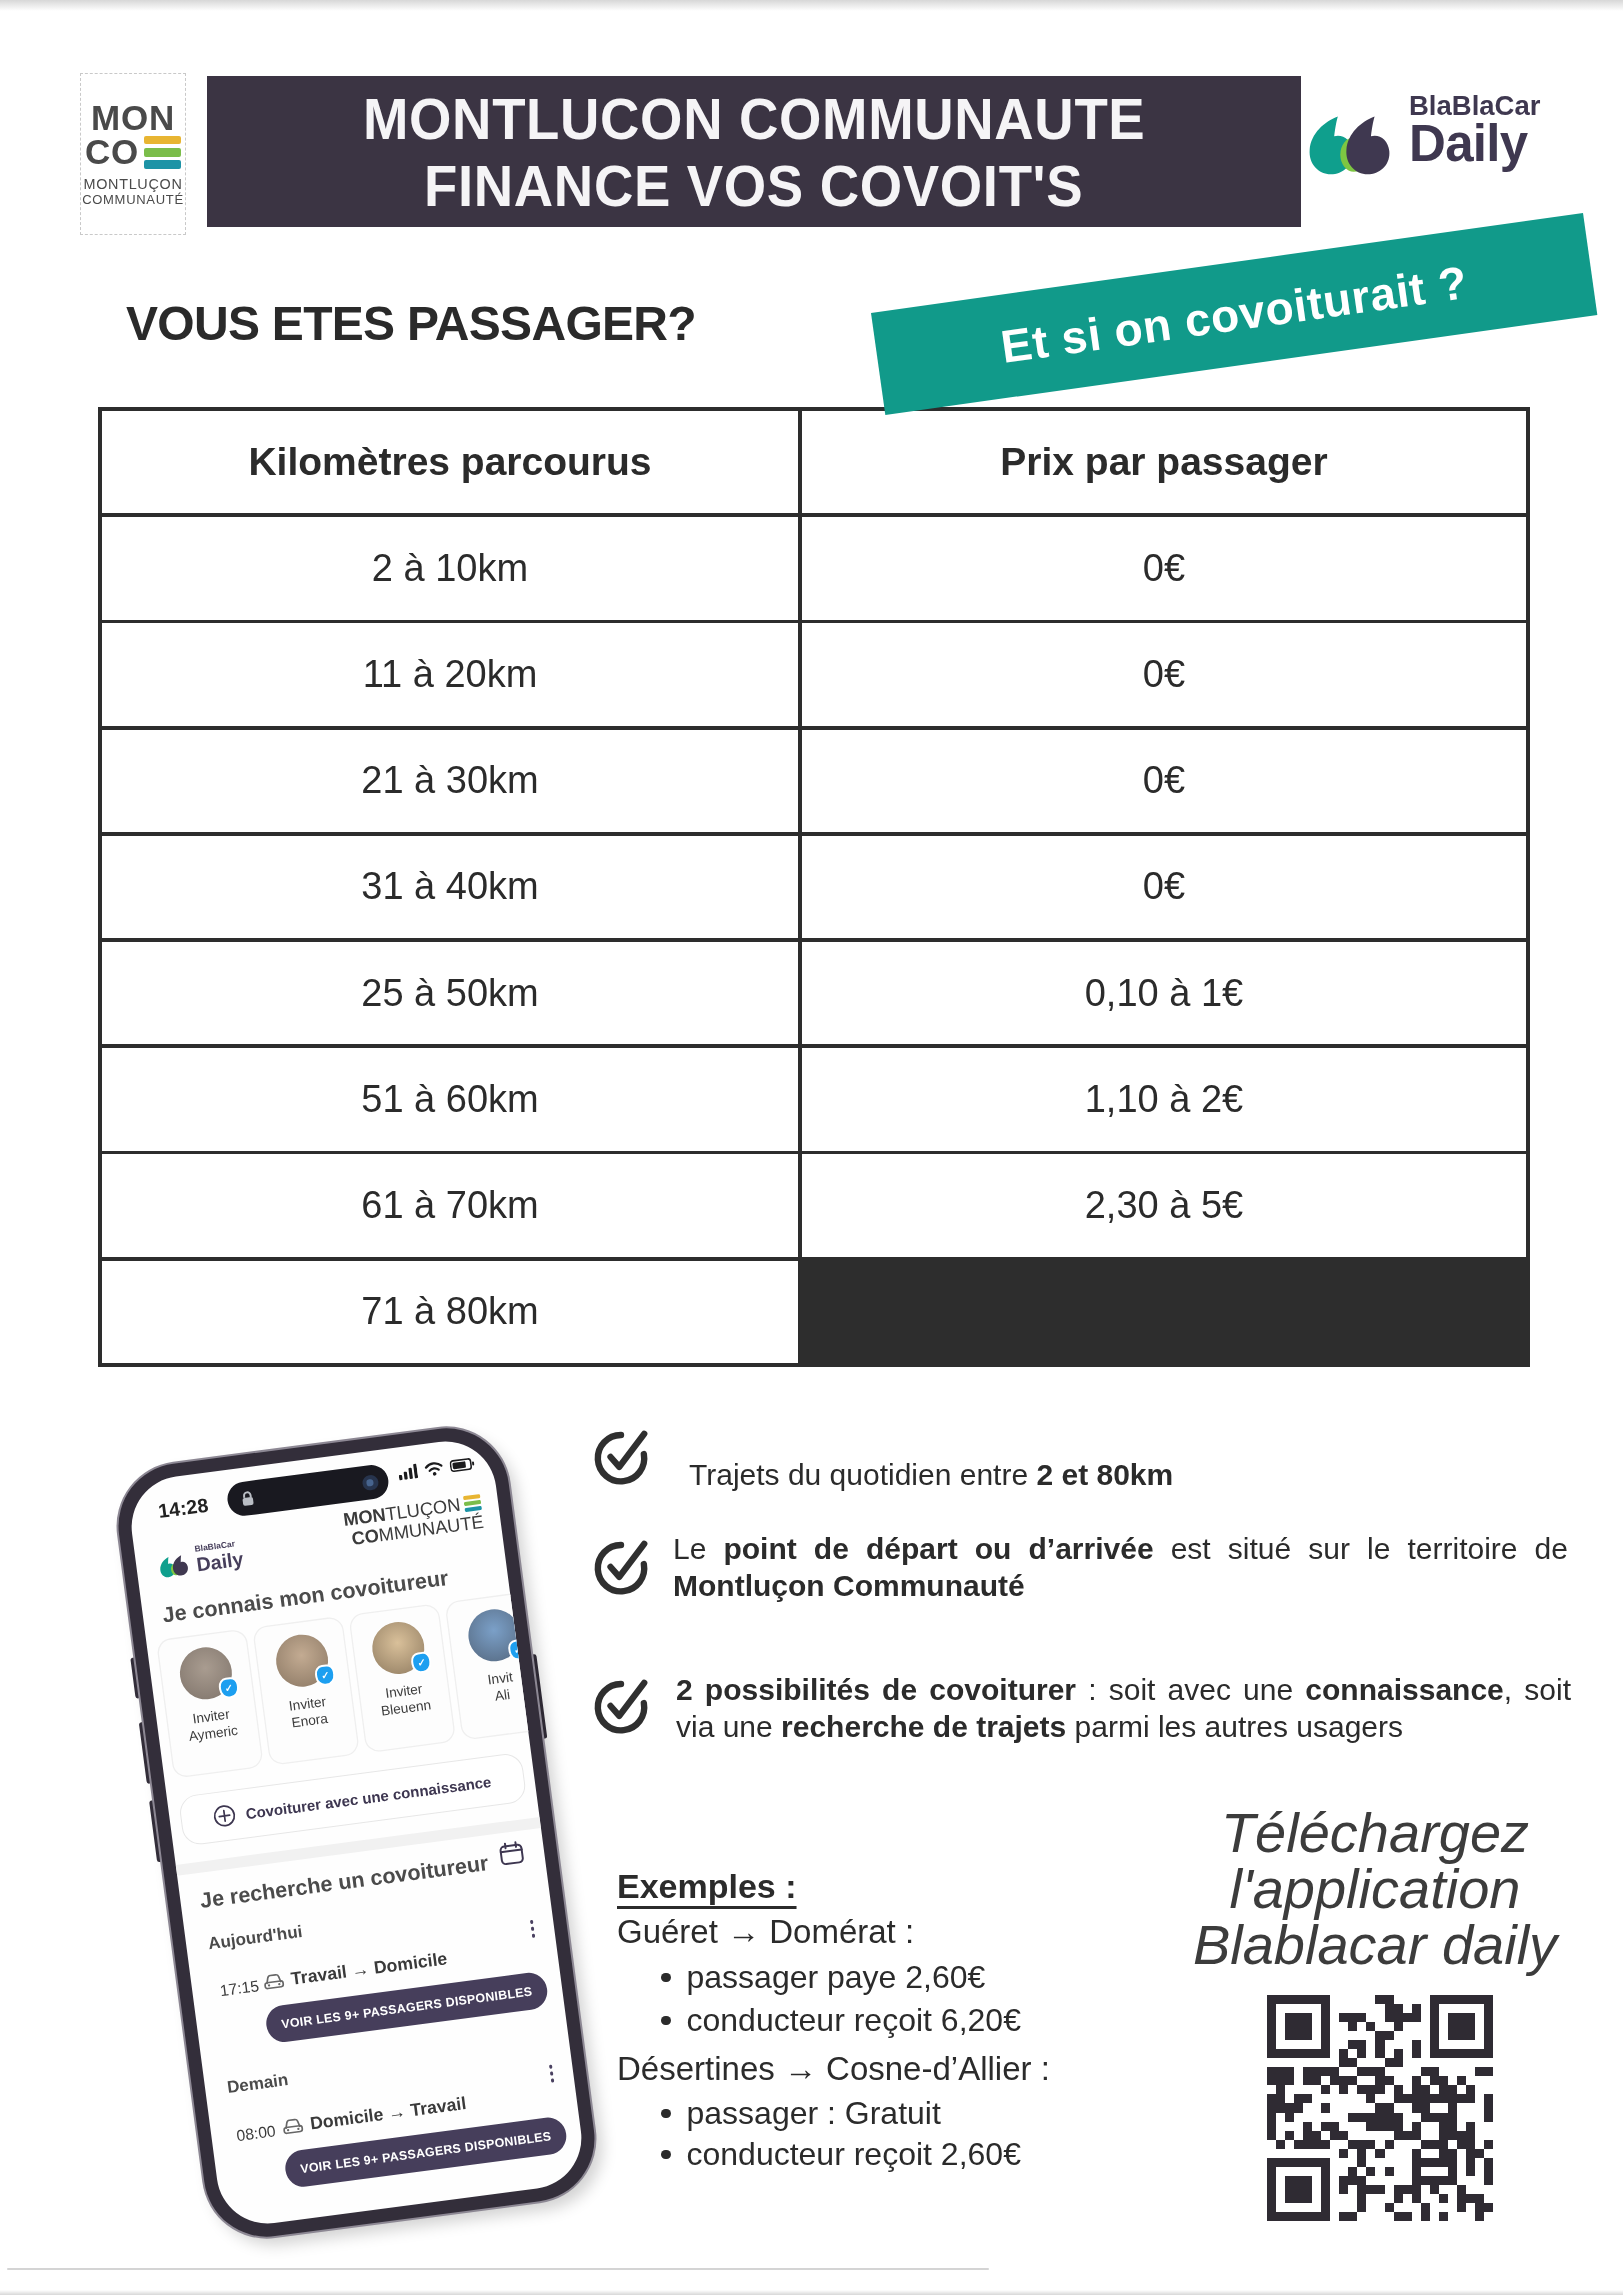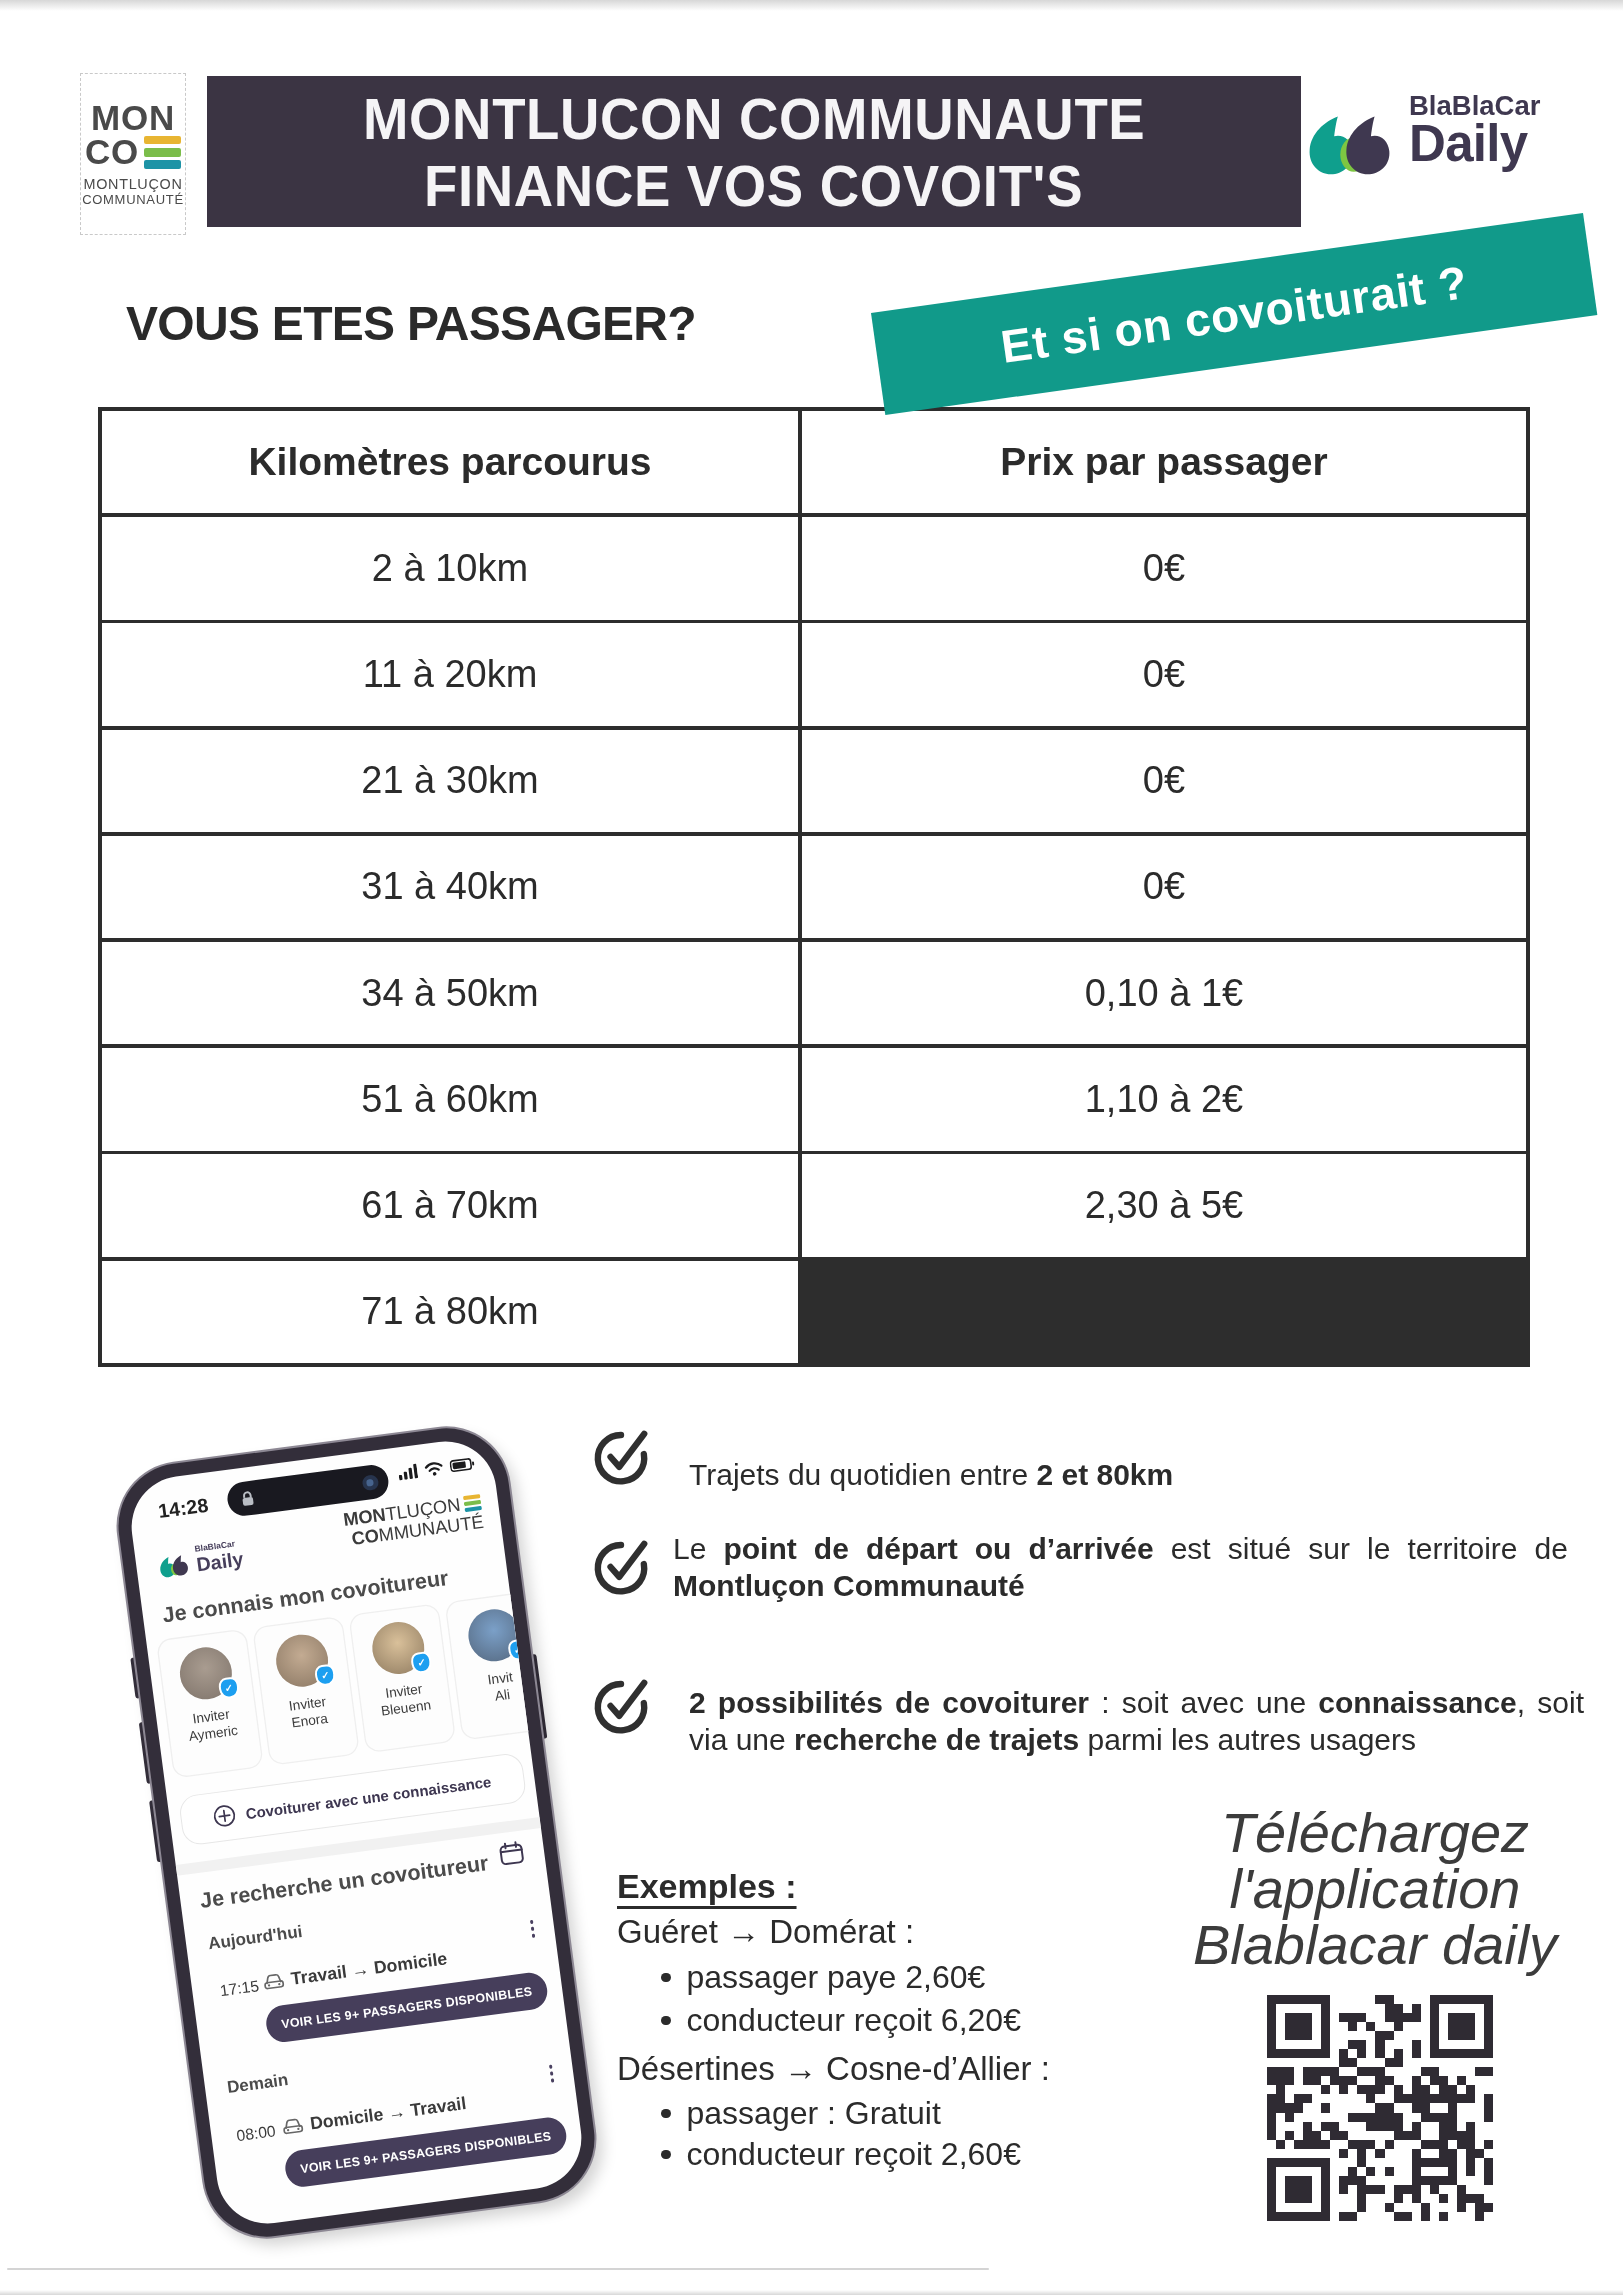--- a/index.html
+++ b/index.html
@@ -159,21 +159,21 @@
     <div class="cell th" data-name="table-header-km">Kilomètres parcourus</div>
     <div class="cell th" data-name="table-header-price">Prix par passager</div>
     <div class="cell" data-name="table-cell-km">2 à 10km</div>
     <div class="cell" data-name="table-cell-price">0€</div>
     <div class="cell" data-name="table-cell-km">11 à 20km</div>
     <div class="cell" data-name="table-cell-price">0€</div>
     <div class="cell" data-name="table-cell-km">21 à 30km</div>
     <div class="cell" data-name="table-cell-price">0€</div>
     <div class="cell" data-name="table-cell-km">31 à 40km</div>
     <div class="cell" data-name="table-cell-price">0€</div>
-    <div class="cell" data-name="table-cell-km">34 à 50km</div>
+    <div class="cell" data-name="table-cell-km">25 à 50km</div>
     <div class="cell" data-name="table-cell-price">0,10 à 1€</div>
     <div class="cell" data-name="table-cell-km">51 à 60km</div>
     <div class="cell" data-name="table-cell-price">1,10 à 2€</div>
     <div class="cell" data-name="table-cell-km">61 à 70km</div>
     <div class="cell" data-name="table-cell-price">2,30 à 5€</div>
     <div class="cell" data-name="table-cell-km">71 à 80km</div>
   </div>
 
   <div class="abs phone-wrap" data-name="phone-mockup">
     <div class="phone-btn" style="left:-4.6px;top:187px;width:5.9px;height:41px" data-name="phone-button"></div>
@@ -350,21 +350,21 @@
       <path d="M32 50 L47 67 L90 10" fill="none" stroke="#2f2f2f" stroke-width="11" stroke-linecap="round" stroke-linejoin="round"></path>
     </svg>
     <p class="check-text just" style="top:1530px;margin:0" data-name="checklist-text"><span>Le </span><span class="b">point de départ ou d’arrivée</span><span> est situé sur le territoire de </span><span class="b">Montluçon Communauté</span></p>
   </div>
 
   <div class="check-item" data-name="checklist-item-3">
     <svg class="check-svg" style="top:1677px" data-name="check-circle-icon" viewBox="0 0 100 100">
       <path d="M50 12 A 40 40 0 1 0 89.4 45" fill="none" stroke="#2f2f2f" stroke-width="11" stroke-linecap="round"></path>
       <path d="M32 50 L47 67 L90 10" fill="none" stroke="#2f2f2f" stroke-width="11" stroke-linecap="round" stroke-linejoin="round"></path>
     </svg>
-    <p class="check-text just" style="top:1668px;margin:16px" data-name="checklist-text"><span class="b">2 possibilités de covoiturer</span><span> : soit avec une </span><span class="b">connaissance</span><span>, soit via une </span><span class="b">recherche de trajets</span><span> parmi les autres usagers</span></p>
+    <p class="check-text just" style="top:1668px;margin:3px" data-name="checklist-text"><span class="b">2 possibilités de covoiturer</span><span> : soit avec une </span><span class="b">connaissance</span><span>, soit via une </span><span class="b">recherche de trajets</span><span> parmi les autres usagers</span></p>
   </div>
 
   <div class="abs examples-heading" data-name="examples-heading">Exemples :</div>
 
   <div class="ex-title" style="top:1913px" data-name="example-title">Guéret → Domérat :</div>
   <div class="ex-item" style="top:1959px" data-name="example-item">
     <span class="dot" data-name="bullet-icon"></span>
     <span>passager paye 2,60€</span>
   </div>
   <div class="ex-item" style="top:2002px" data-name="example-item">

